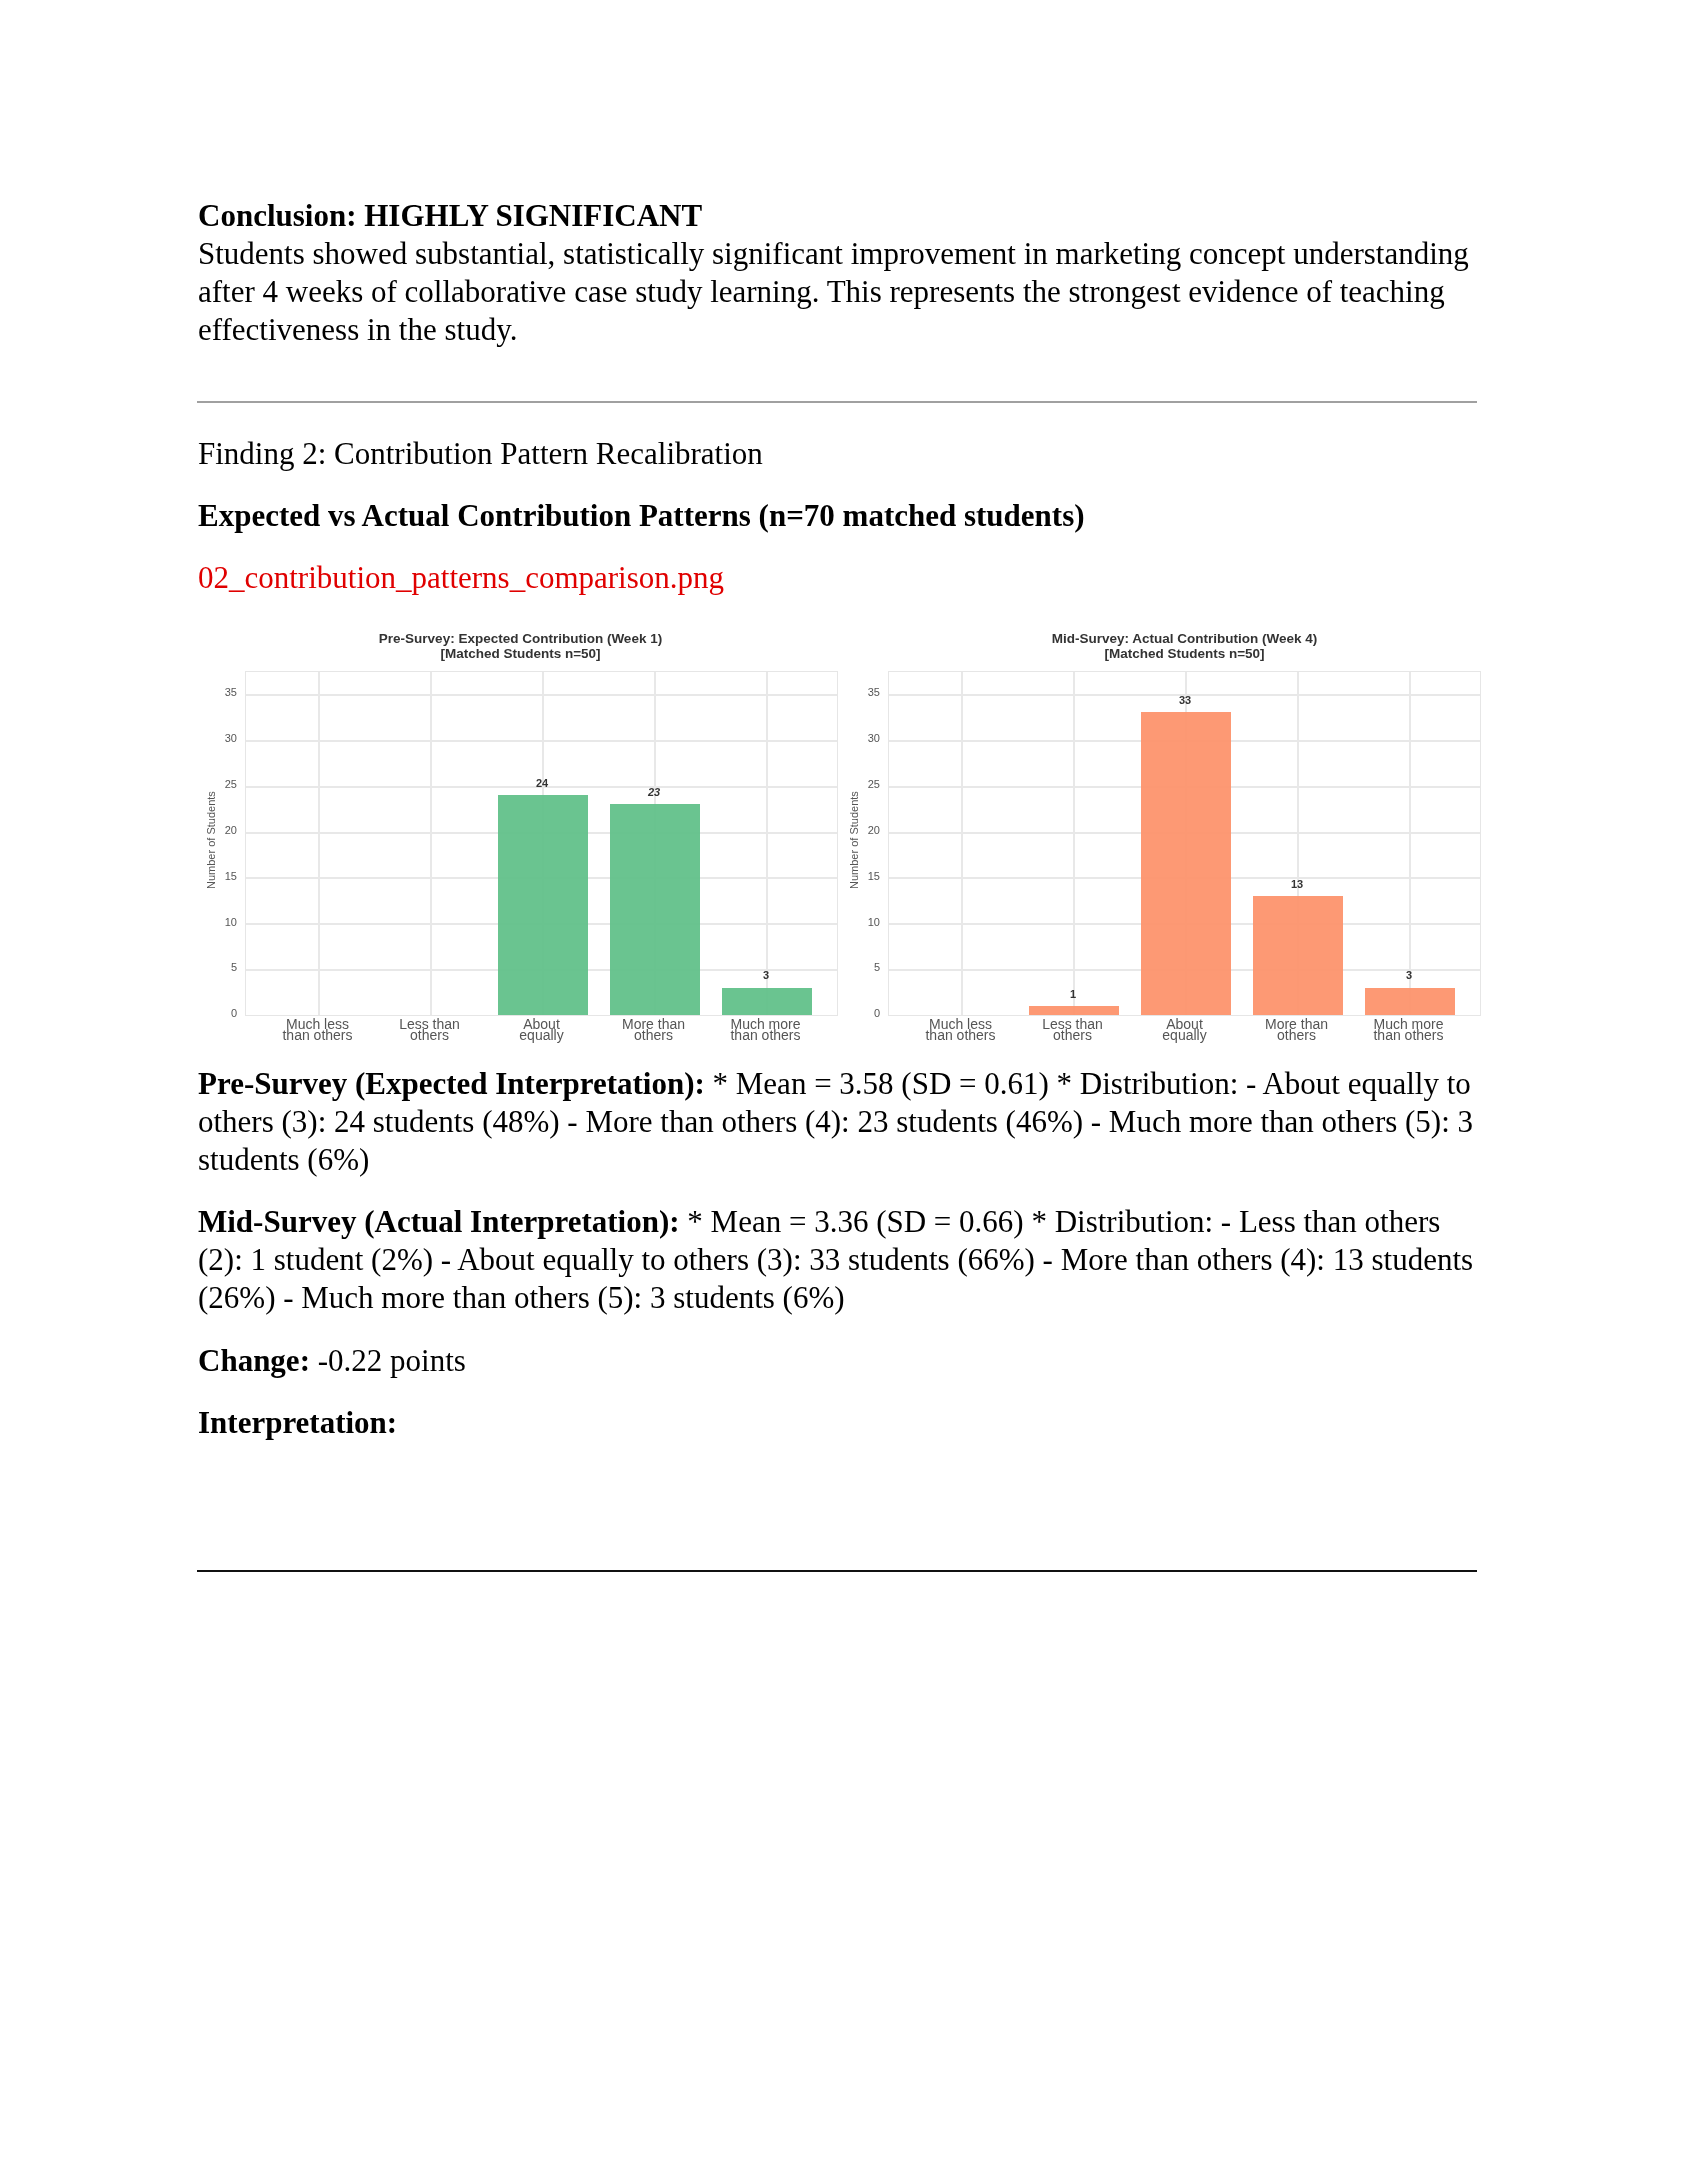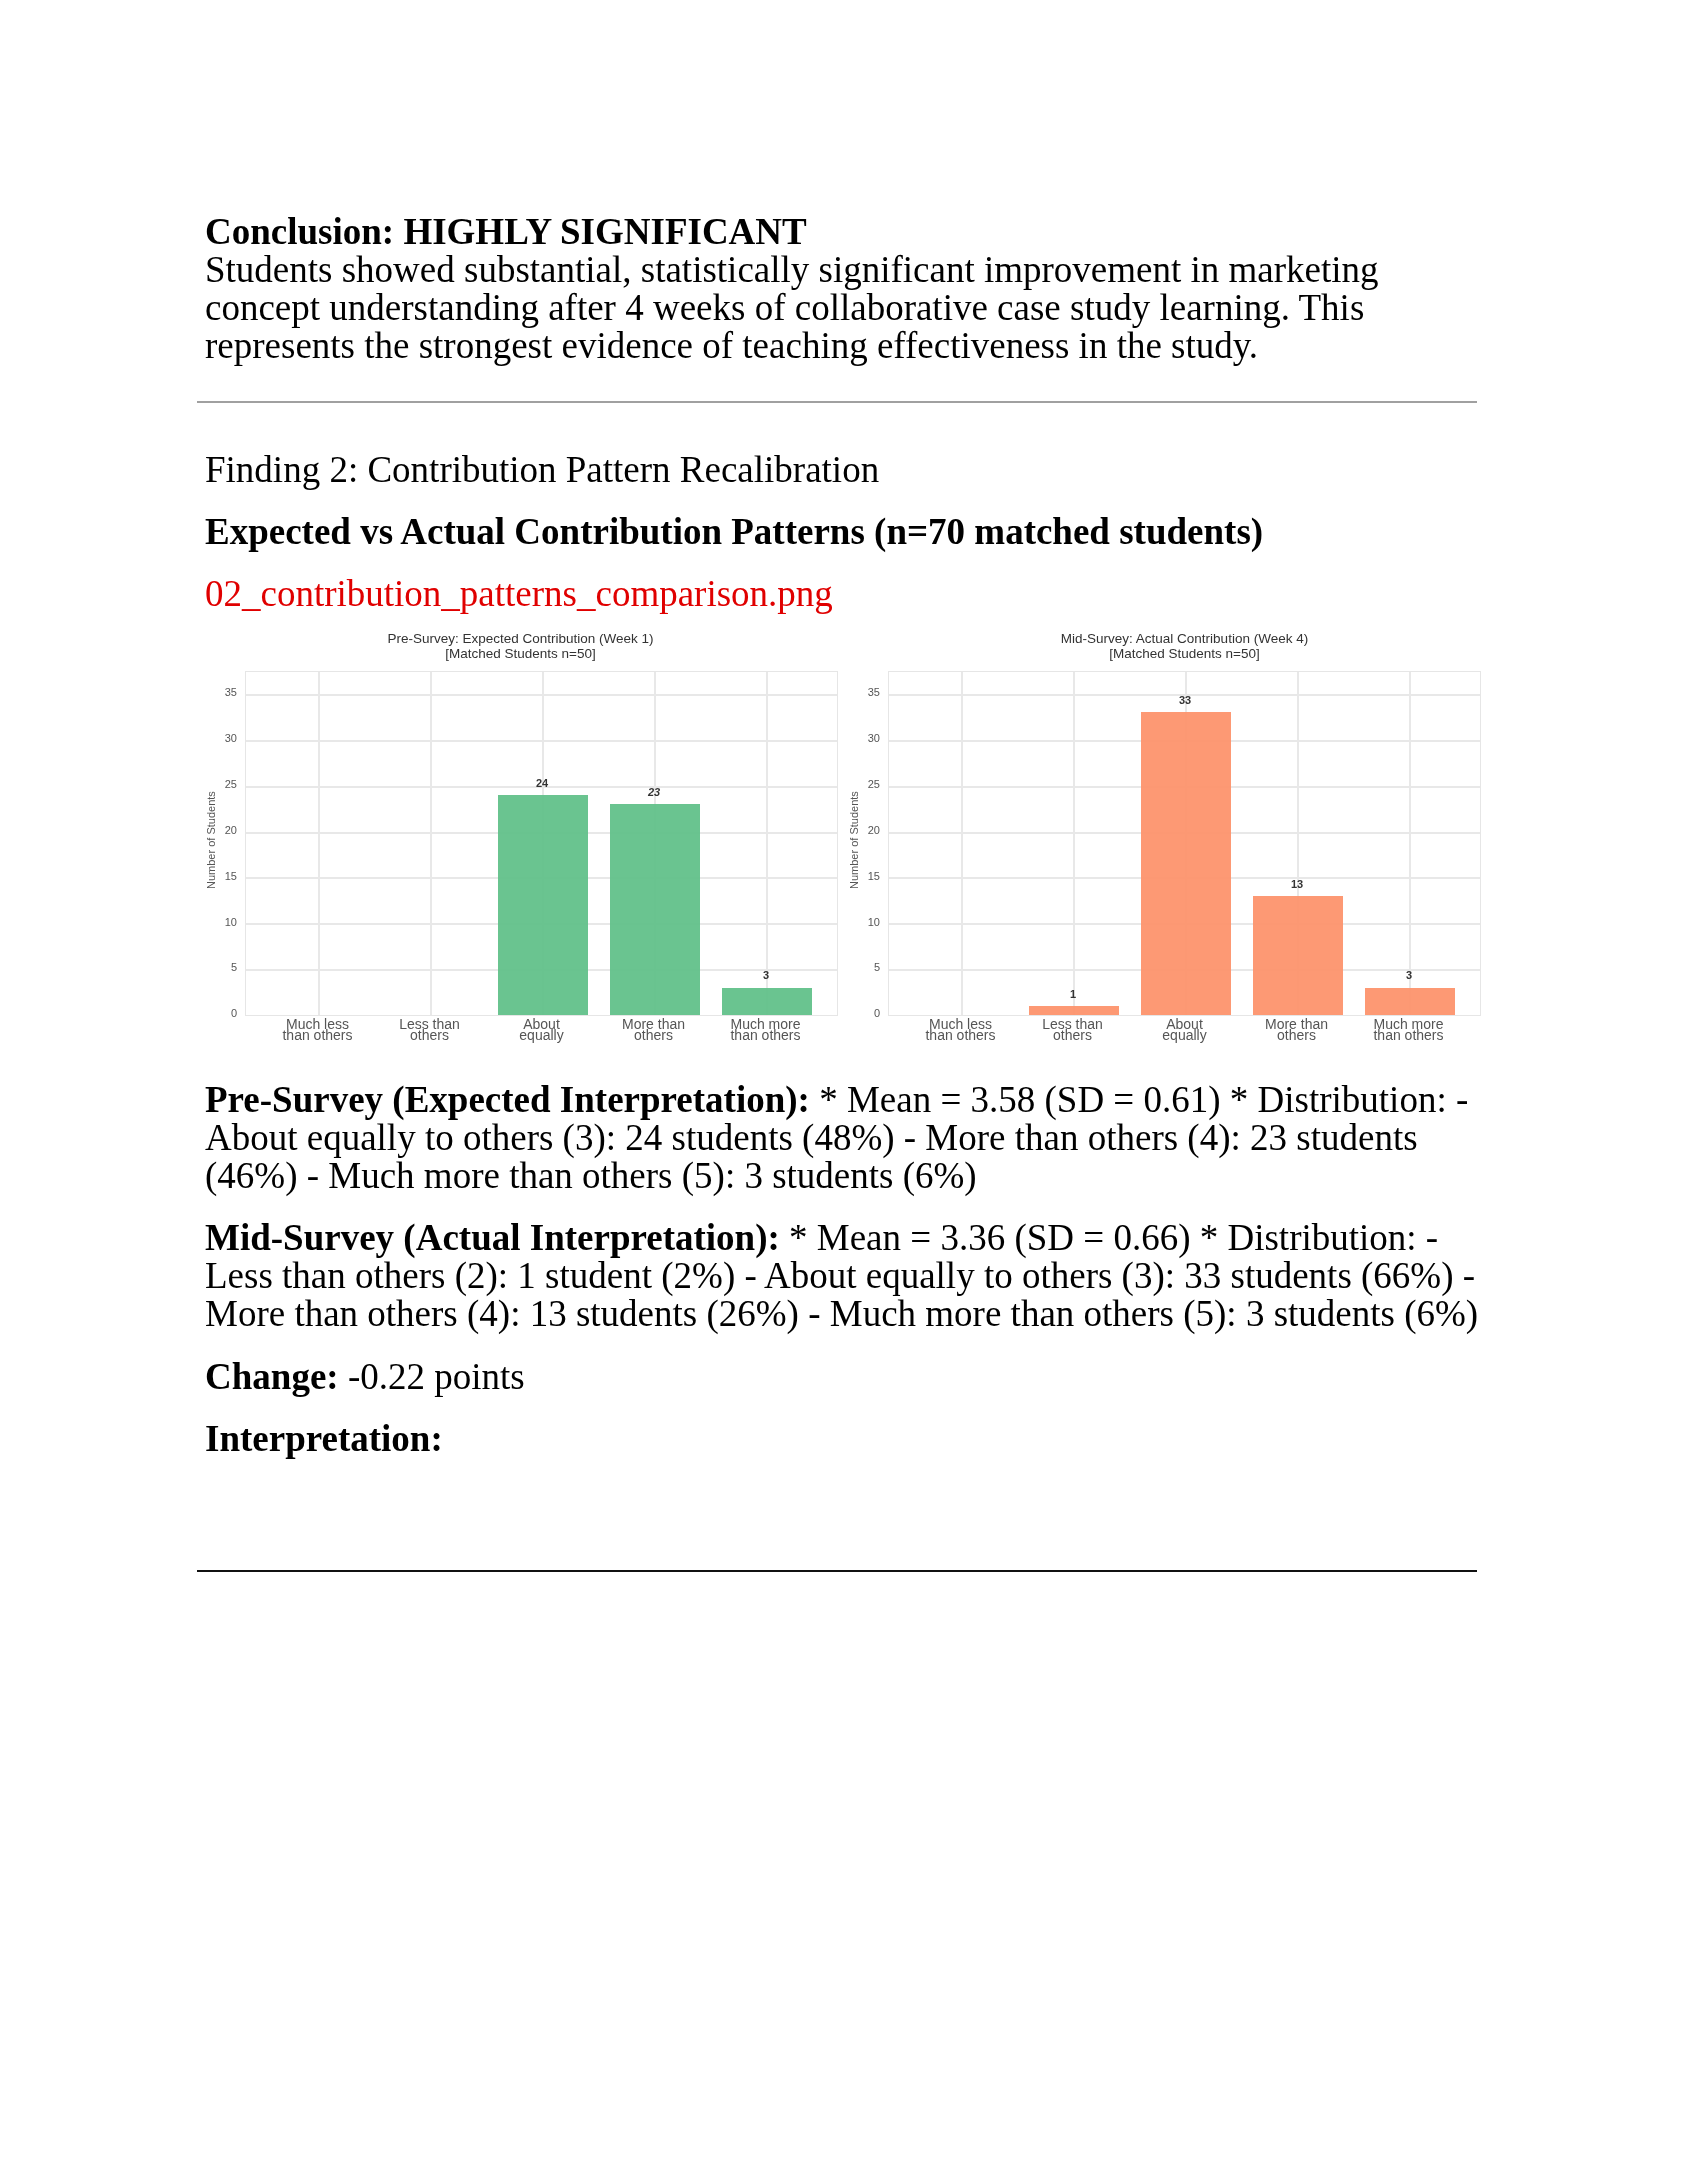--- a/index.html
+++ b/index.html
@@ -1,25 +1,25 @@
 <!DOCTYPE html>
 <html style="font-size:12.7px"><head>
 <meta charset="utf-8">
 <style>
   html, body { margin: 0; padding: 0; background: #ffffff; }
   body { width: 1687px; height: 2183px; position: relative; overflow: hidden;
          font-family: "Liberation Serif", "DejaVu Serif", serif; color: #000; }
   .page { position: absolute; left: 197px; top: 0; width: 1280px; }
-  .blk { position: absolute; left: 8px; width: 1280px; font-size: 37px; line-height: 38px; margin-top: 16px; }
+  .blk { position: absolute; left: 1px; width: 1280px; font-size: 31px; line-height: 38px; }
   .bold { font-weight: bold; }
   .hr { position: absolute; left: 0; width: 1280px; }
   .red { color: #e00000; }
   
   .chart { position: absolute; font-family: "Liberation Sans", "DejaVu Sans", sans-serif; }
-  .chart-title { position: absolute; left: 0; width: 100%; text-align: center; font-weight: normal;
+  .chart-title { position: absolute; left: 0; width: 100%; text-align: center; font-weight: bold;
                  font-size: 13.5px; line-height: 15px; color: #333; }
   .plot { position: absolute; border: 1.6px solid #e6e6e6; box-sizing: border-box; background: #fff; }
   .gridh { position: absolute; left: 0; right: 0; height: 1.6px; background: #e8e8e8; }
   .gridv { position: absolute; top: 0; bottom: 0; width: 1.6px; background: #e8e8e8; }
   .ytick { position: absolute; font-size: 11px; color: #555; text-align: right; width: 24px; }
   .ylabel { position: absolute; font-size: 11px; color: #555; transform: rotate(-90deg); transform-origin: left top; white-space: nowrap; }
   .bar { position: absolute; bottom: 0; opacity: 0.95; }
   .barval { position: absolute; font-size: 11px; font-weight: bold; color: #333; text-align: center; width: 48px; }
   .xcat { position: absolute; font-size: 14px; color: #555; text-align: center; width: 95px; line-height: 11px; }
 </style>

